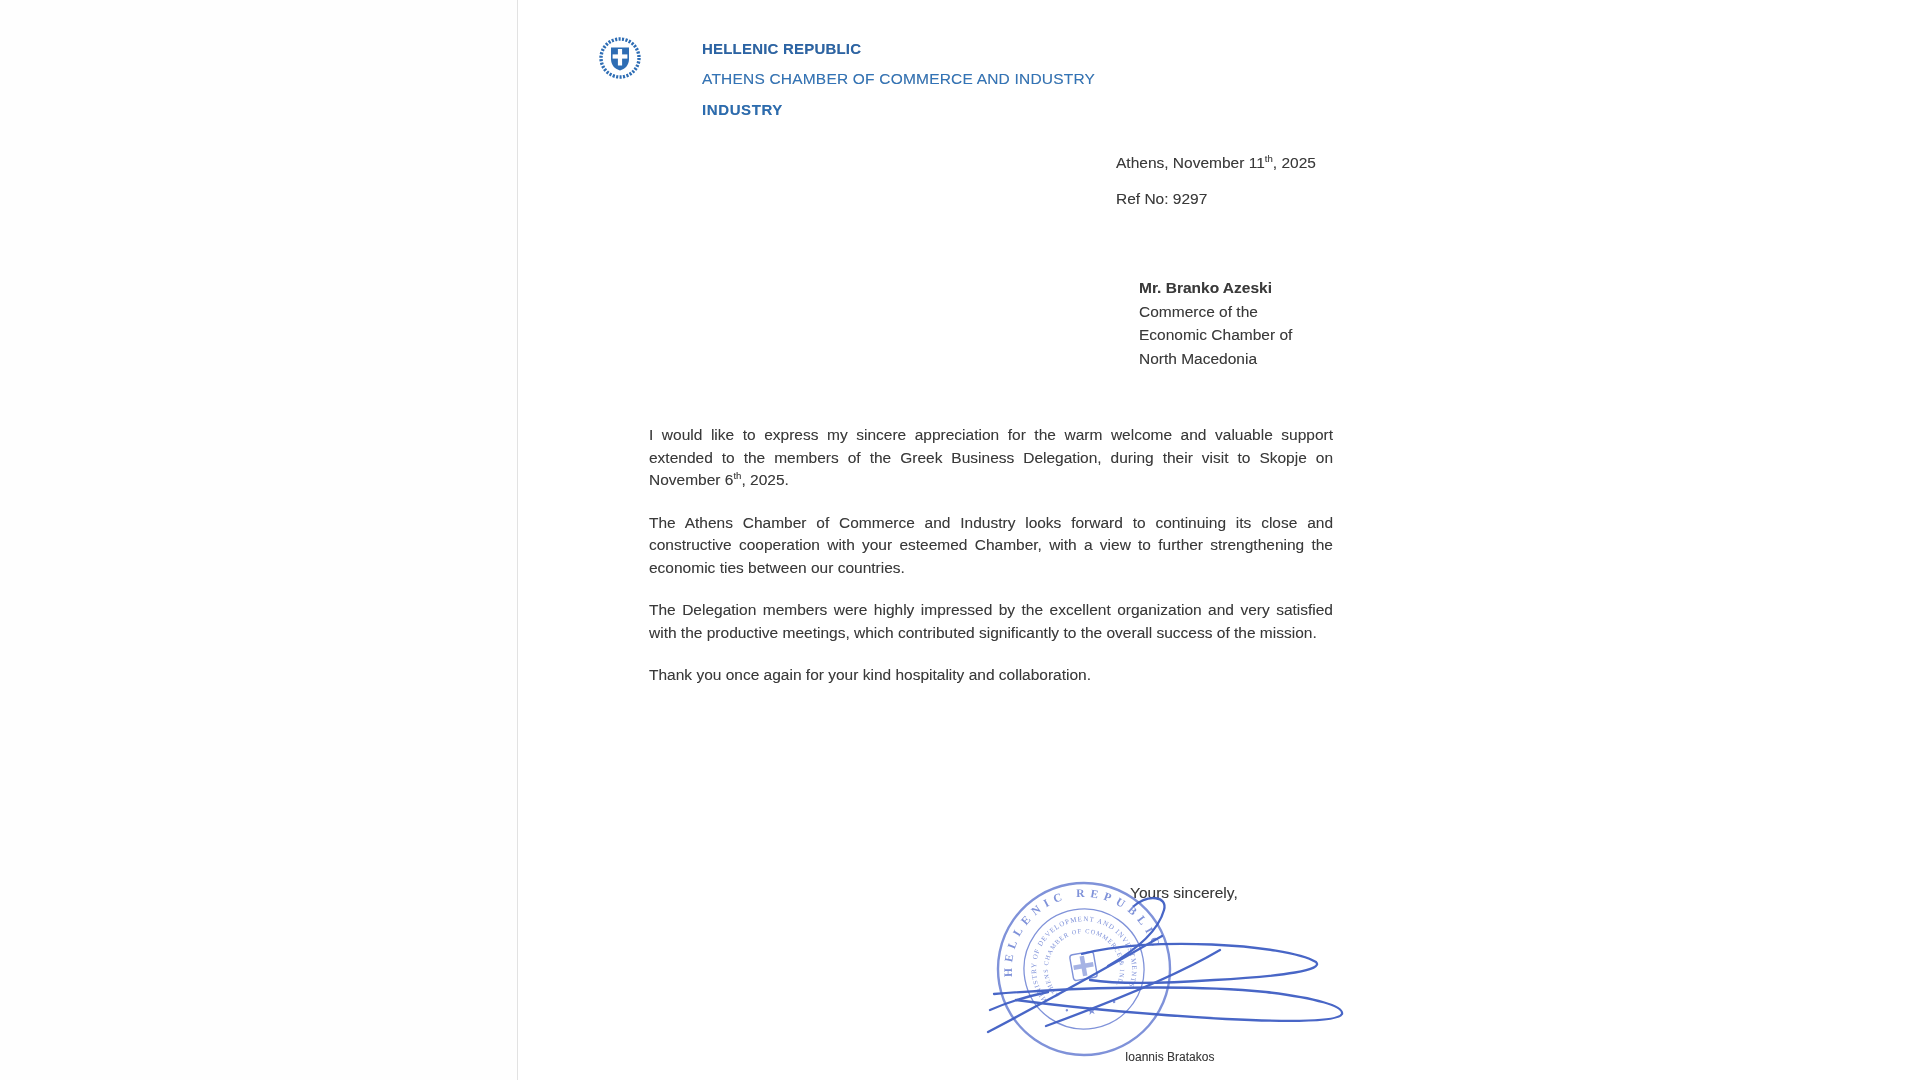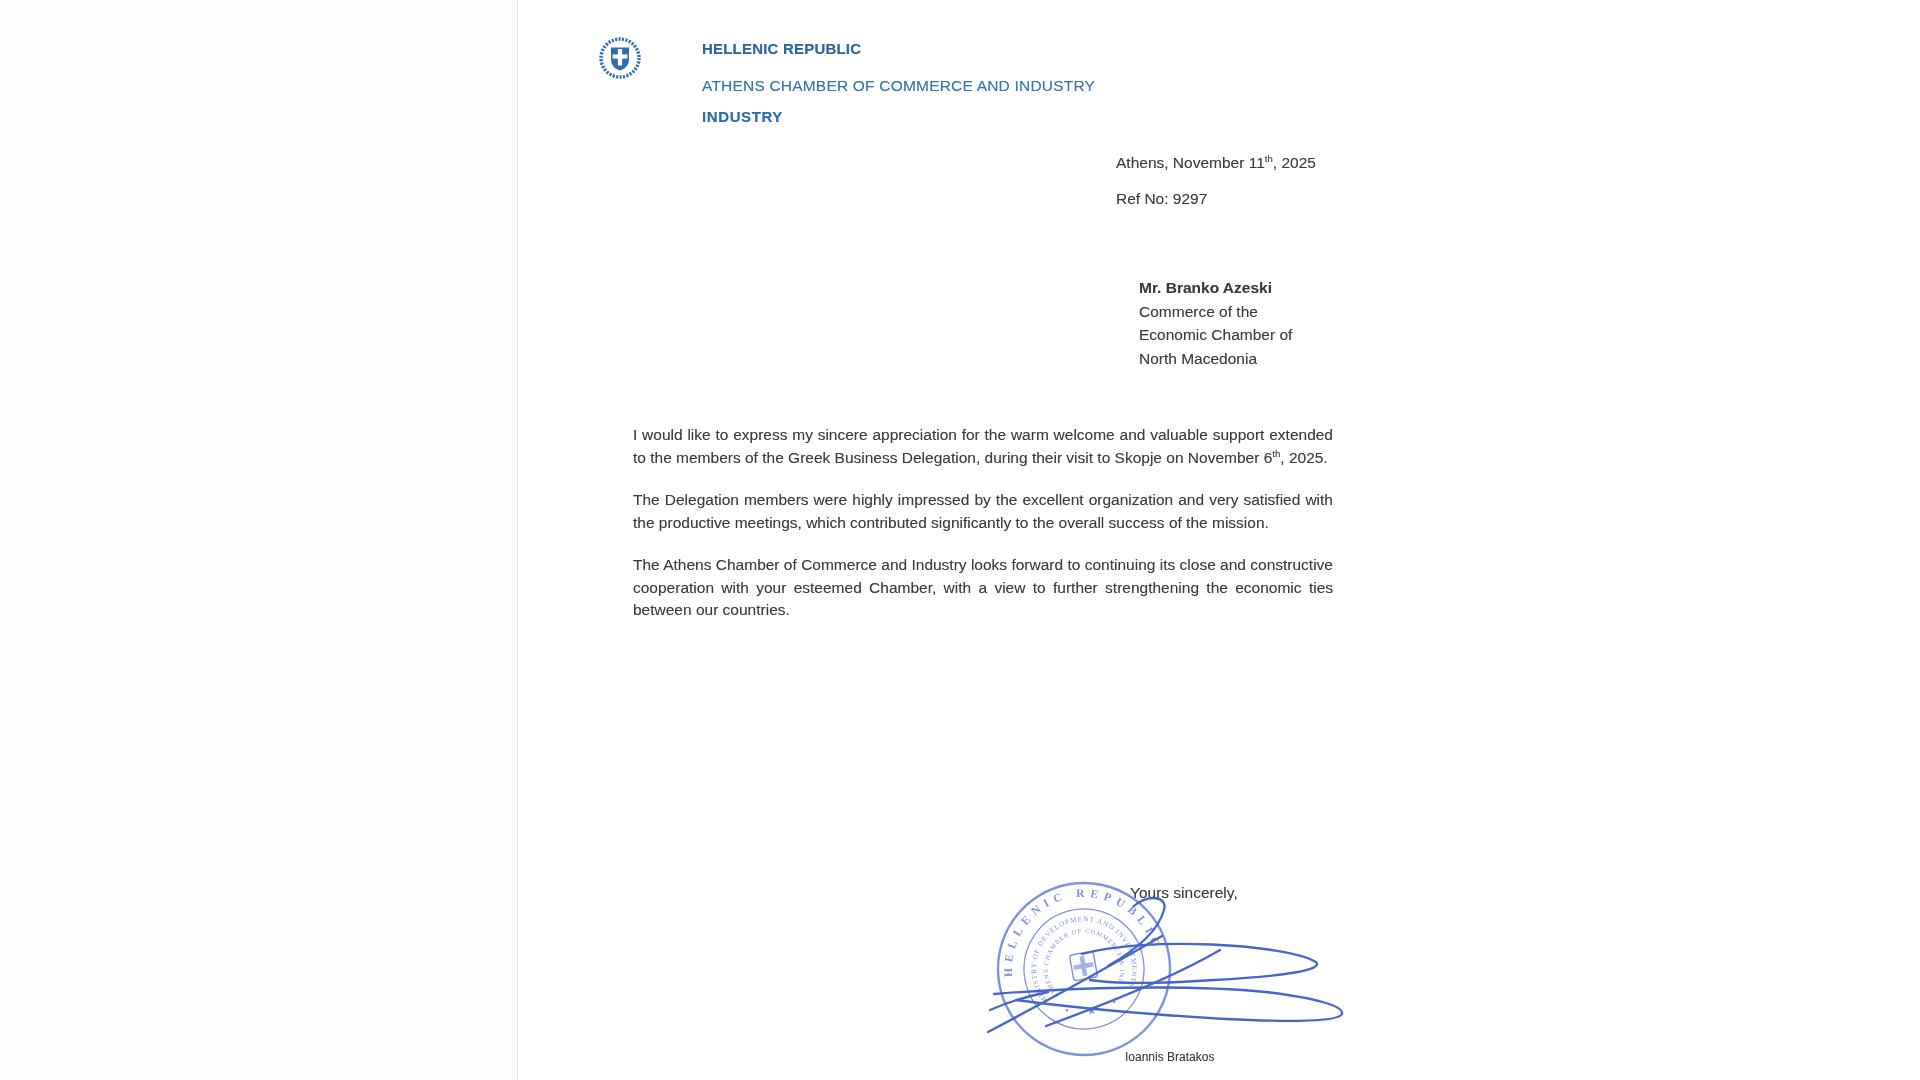--- a/index.html
+++ b/index.html
@@ -18,36 +18,36 @@
     position:absolute; left:518px; top:0; width:1402px; height:1080px;
     background:#ffffff;
     color:#3a3a3a;
   }
   .page .txt{ text-shadow:0 0 0.5px rgba(60,60,60,0.35); }
 
   
   .emblem{ position:absolute; left:80px; top:36px; }
   .letterhead-text{ position:absolute; left:184px; top:40px; }
   .org1{ font-size:15px; font-weight:bold; color:#2b64a5; letter-spacing:0.2px; }
-  .org2{ font-size:15.5px; margin-top:20px; color:#3274b8; letter-spacing:0.2px; }
+  .org2{ font-size:15.5px; margin-top:13px; color:#3274b8; letter-spacing:0.2px; }
   .role{ font-size:15px; font-weight:bold; margin-top:13px; color:#2b6cb0; letter-spacing:0.6px; }
 
   
   .meta{ position:absolute; left:585px; top:152px; font-size:15.5px; line-height:22px;margin-left:13px; }
   .ref{ margin-top:14px; }
 
   
   .recipient{ position:absolute; left:585px; top:276px; font-size:15.5px; line-height:23.5px;margin-left:36px; }
   .rname{ font-weight:bold; }
 
   
   .body-block{ position:absolute; left:115px; top:424px; width:700px;
     font-size:15.5px; line-height:22.5px; }
   .salutation{ margin-bottom:44px; }
-  .para{ margin:0 0 20px 0; text-align:justify; }
+  .para{ margin:0 0 20px 16px; text-align:justify; }
   sup{ font-size:62%; vertical-align:super; line-height:0; }
 
   
   .valediction{ position:absolute; left:612px; top:884px; font-size:15.5px; }
   .signer{ position:absolute; left:607px; top:1050px; font-size:12px; }
 
   .stamp{ position:absolute; left:474px; top:877px; opacity:0.92; }
   .stamp text{ font-family:"Liberation Serif", serif; }
   .signature{ position:absolute; left:468px; top:892px; }
 </style>
@@ -80,22 +80,23 @@
     <div class="recipient">
       <div class="rname txt">Mr. Branko Azeski</div>
       <div class="txt">Commerce of the</div>
       <div class="txt">Economic Chamber of</div>
       <div class="txt">North Macedonia</div>
     </div>
 
     <div class="body-block">
       <div id="paras">
           <p class="para txt">I would like to express my sincere appreciation for the warm welcome and valuable support extended to the members of the Greek Business Delegation, during their visit to Skopje on November 6<sup>th</sup>, 2025.</p>
+          <p class="para txt">The Athens Chamber of Commerce and Industry looks forward to continuing its close and constructive cooperation with your esteemed Chamber, with a view to further strengthening the economic ties between our countries.</p>
           <p class="para txt">The Delegation members were highly impressed by the excellent organization and very satisfied with the productive meetings, which contributed significantly to the overall success of the mission.</p>
-          <p class="para txt">The Athens Chamber of Commerce and Industry looks forward to continuing its close and constructive cooperation with your esteemed Chamber, with a view to further strengthening the economic ties between our countries.</p>
+          <p class="para txt">Thank you once again for your kind hospitality and collaboration.</p>
         </div>
     </div>
 
     <div class="valediction txt">Yours sincerely,</div>
 
     <svg class="stamp" width="184" height="184" viewBox="0 0 184 184">
       <g transform="rotate(-10 92 92)" fill="none" stroke="#7589d6">
         <circle cx="92" cy="92" r="86" stroke-width="2.4"></circle>
         <circle cx="92" cy="92" r="60" stroke-width="1.3"></circle>
         <path id="arcOuter" d="M 20,92 A 72,72 0 0 1 164,92" stroke="none"></path>

